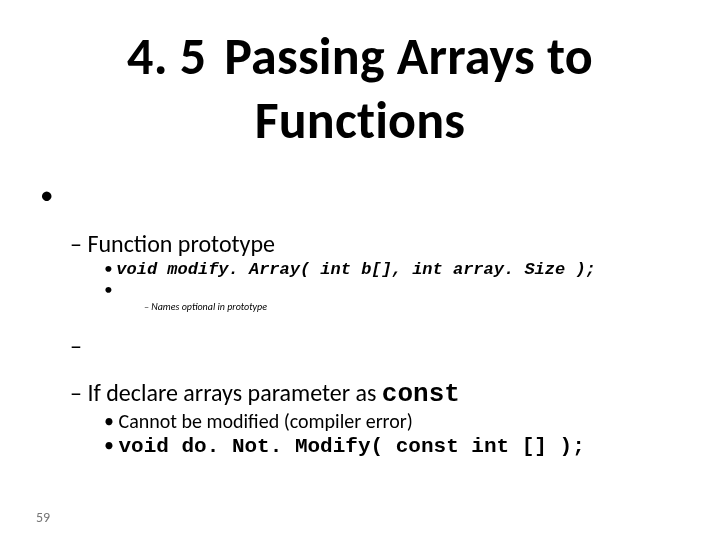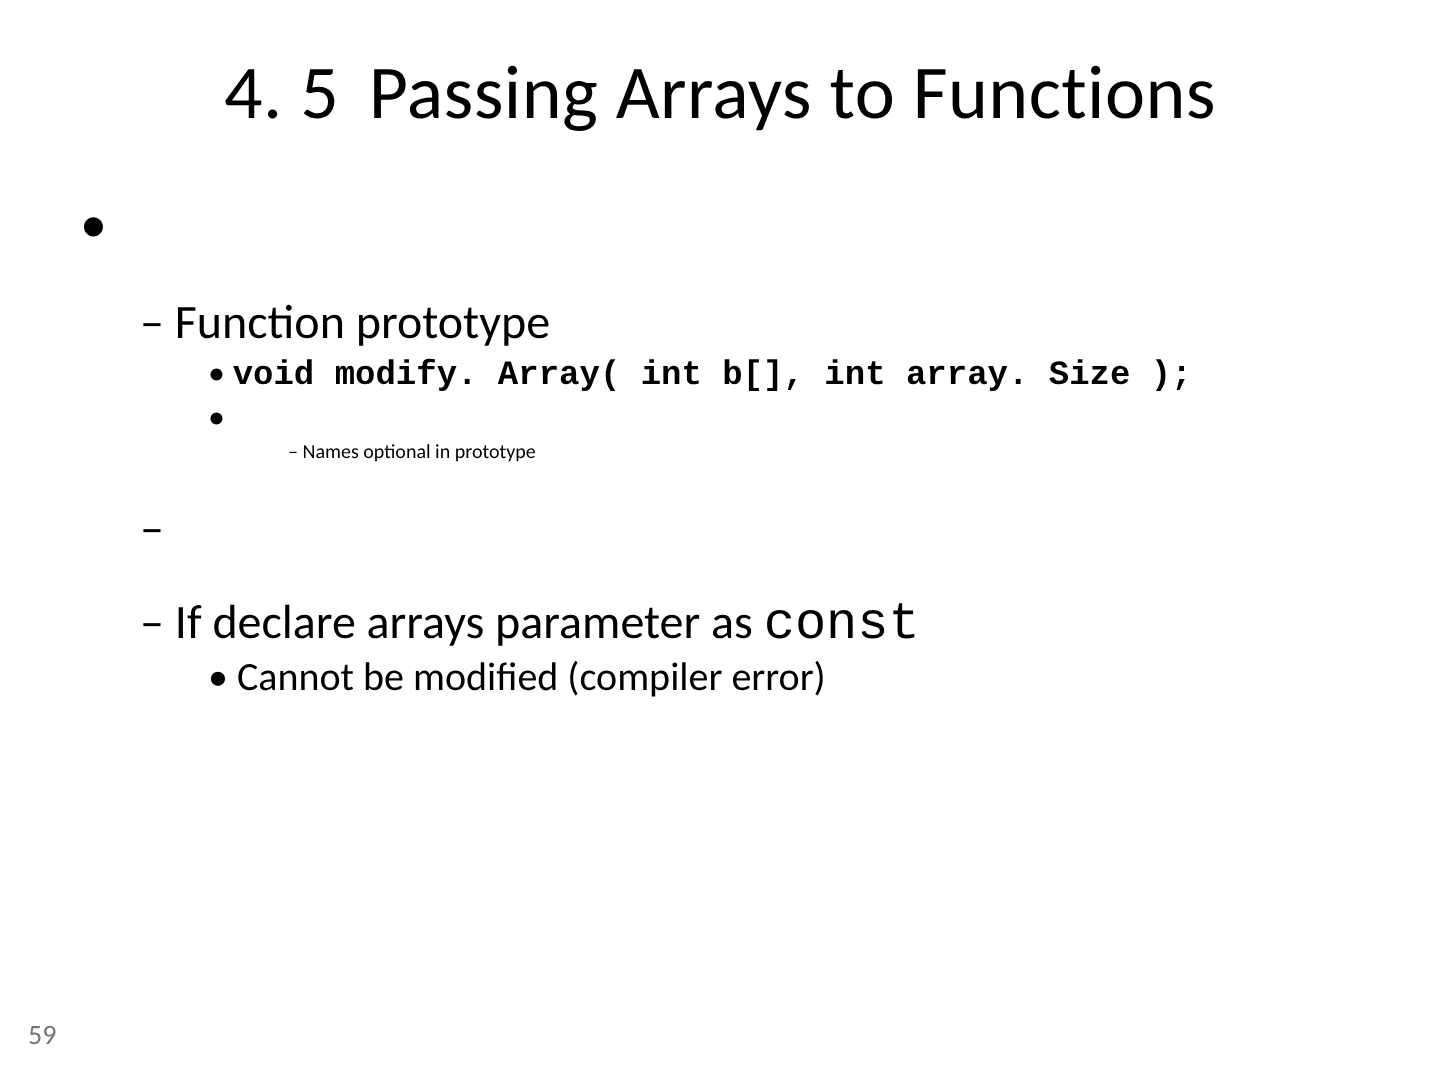--- a/index.html
+++ b/index.html
@@ -1,35 +1,35 @@
 <!DOCTYPE html>
 <html><head>
 <meta charset="utf-8">
 <style>
   * { box-sizing: border-box; margin: 0; padding: 0; }
   html, body { width: 720px; height: 540px; background: #fff; font-family: Calibri, "Segoe UI", Arial, sans-serif; color: #000; }
   .slide { width: 720px; height: 540px; position: relative; padding: 24px 40px 10px 40px; }
-  .title { font-size: 38px; font-weight: 400; text-align: center; margin-bottom: 26px; letter-spacing: 0.2px; }
+  .title { font-size: 52px; font-weight: 700; text-align: center; margin-bottom: 26px; letter-spacing: 0.2px; }
   .title-num { display: inline-block; margin-right: 6px; }
   ul { list-style: none; }
   .lvl1 { font-size: 27px; margin-left: 0; }
   .lvl1 > li { margin-bottom: 2px; }
   .lvl1 > li::before { content: "• "; }
   .lvl2 { font-size: 24px; margin-left: 30px; }
   .lvl2 > li::before { content: "– "; }
-  .lvl3 { font-size: 17px; margin-left: 34px; }
+  .lvl3 { font-size: 17px; margin-left: 34px; font-style: italic; }
   .lvl3 > li::before { content: "• "; }
   .lvl3b { font-size: 20px; margin-left: 34px; }
   .lvl3b > li::before { content: "• "; }
   .lvl4 { font-size: 10px; margin-left: 40px; }
   .lvl4 > li::before { content: "– "; }
   .code { font-family: "Courier New", monospace; font-weight: bold; }
-  .code-inline { font-family: "Courier New", monospace; font-weight: normal; font-size: 26px; }
+  .code-inline { font-family: "Courier New", monospace; font-weight: bold; font-size: 26px; }
   .codeblock { font-family: "Courier New", monospace; font-weight: bold; font-size: 21px; }
-  .pagenum { position: absolute; left: 14px; bottom: 14px; font-size: 14px; color: #777; }
+  .pagenum { position: absolute; left: 36px; bottom: 14px; font-size: 14px; color: #777; }
   .lvl2 > li { margin-top: 18px; margin-bottom: 1px; }
 </style>
 </head>
 <body>
 
 <div class="slide">
 
   <h1 class="title">
     <span class="title-num">4. 5</span>
     <span>Passing Arrays to Functions</span>
@@ -48,20 +48,21 @@
               </ul>
             </li>
           </ul>
         </li>
         <li>
         </li>
         <li>
           <span>If declare arrays parameter as </span><span class="code-inline">const</span>
           <ul class="lvl3b">
             <li><span>Cannot be modified (compiler error)</span></li>
+            <li><span class="codeblock">void do. Not. Modify( const int [] );</span></li>
           </ul>
         </li>
       </ul>
     </li>
   </ul>
 
   <div class="pagenum">59</div>
 </div>
 
 </body></html>

